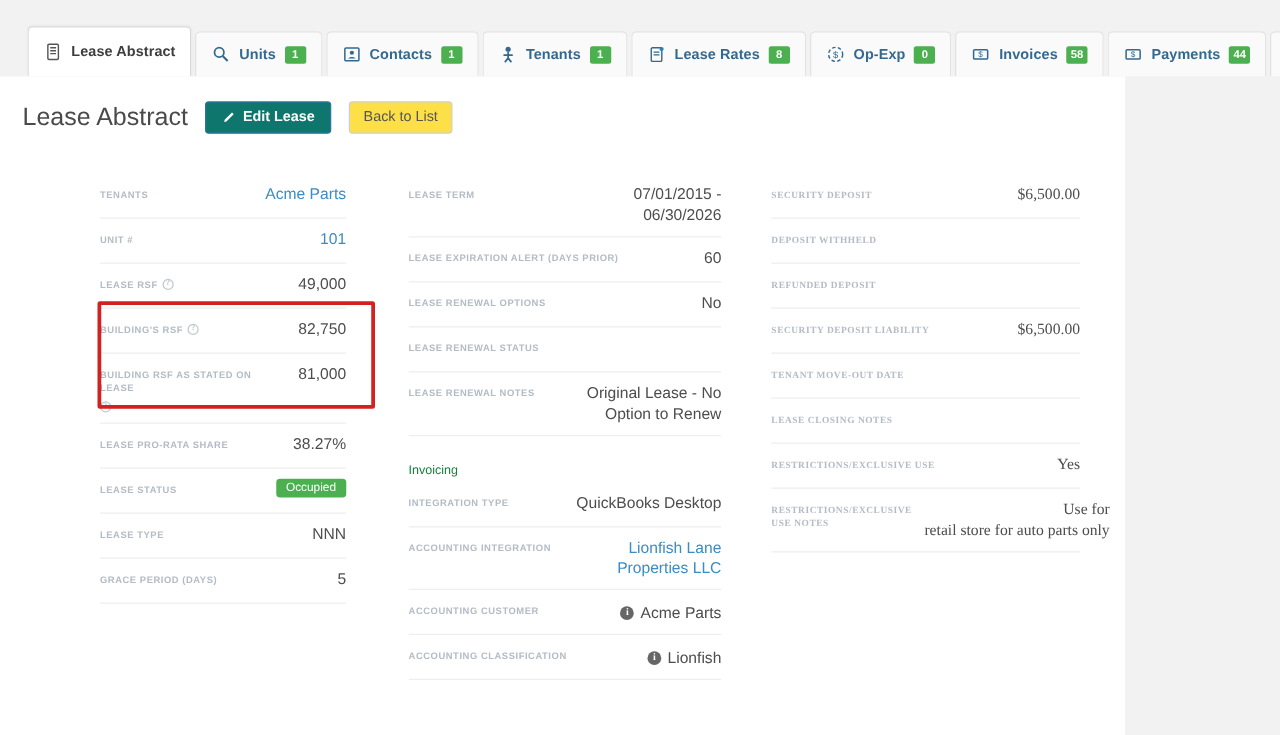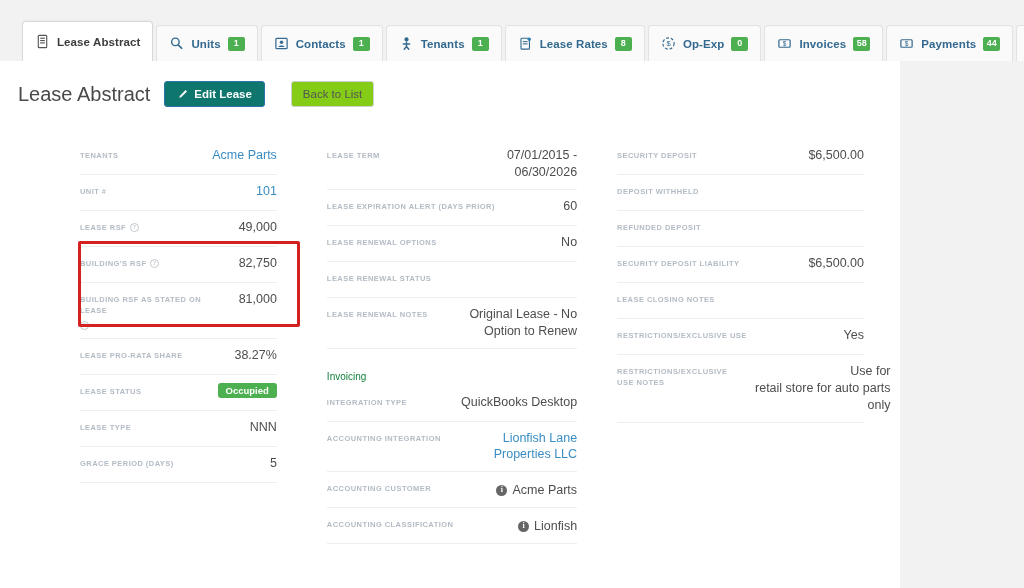--- a/index.html
+++ b/index.html
@@ -62,37 +62,37 @@
   .page-title { font-size: 20px; color: #4a4a4a; font-weight: normal; }
   .btn-primary {
     display: inline-flex; align-items: center; gap: 6px;
     background: #0f766e; color: #fff;
     border: 1px solid #2a74a8; border-radius: 3px;
     font-size: 11.5px; font-weight: bold;
     padding: 6px 12px; cursor: pointer;
   }
   .btn-default {
     display: inline-flex; align-items: flex-end;
-    background: #84cc16; color: #555;
+    background: #fde047; color: #555;
     border: 1px solid #cfcfcf; border-radius: 3px;
     font-size: 11.5px;
-    padding: 6px 11px; cursor: pointer; margin-left: 12px;
+    padding: 6px 11px; cursor: pointer;
   }
   .pencil svg { display:block; width: 11px; height: 11px; }
 
   
   .cols {
     position: absolute; top: 78px; left: 0; right: 0; bottom: 0;
     display: flex;
     padding: 0 18px;
   }
   .col { position: relative; }
   .col-left   { width: 340px; padding-left: 62px; padding-right: 42px; }
   .col-mid    { width: 340px; padding-left: 8px; padding-right: 32px; }
-  .col-right  { width: 322px; padding-left: 8px; padding-right: 18px; }
+  .col-right  { width: 322px; padding-left: 8px; padding-right: 18px; font-family: Liberation Serif, serif; }
 
   .row {
     display: flex; align-items: flex-start; justify-content: space-between;
     gap: 10px;
     min-height: 36px;
     padding: 8px 0 8px 0;
     border-bottom: 1px solid #eeeeee;
   }
   .lbl {
     font-size: 7.5px; font-weight: bold; letter-spacing: .45px;
@@ -111,21 +111,21 @@
   .qmark {
     display: inline-flex; align-items: center; justify-content: center;
     width: 9px; height: 9px; border-radius: 50%;
     border: 1px solid #c2c8ce; color: #c2c8ce;
     font-size: 6.5px; font-weight: bold; line-height: 1;
     font-family: "Liberation Serif", serif;
   }
   .status-pill {
     display: inline-block;
     background: #4caf50; color: #fff;
-    font-size: 9.5px; font-weight: bold;
+    font-size: 9.5px; font-weight: normal;
     padding: 3px 8px; border-radius: 3px;
     line-height: 1;
   }
   .info-ico {
     display: inline-flex; align-items: center; justify-content: center;
     width: 11px; height: 11px; border-radius: 50%;
     background: #666; color: #fff; font-size: 8px; font-weight: bold;
     font-family: "Liberation Serif", serif;
     margin-right: 5px; vertical-align: middle;
   }
@@ -399,20 +399,26 @@
             <div class="val empty"></div>
           </div>
           <div class="row">
             <div class="lbl">
               <span>SECURITY DEPOSIT LIABILITY</span>
             </div>
             <div class="val">$6,500.00</div>
           </div>
           <div class="row">
             <div class="lbl">
+              <span>TENANT MOVE-OUT DATE</span>
+            </div>
+            <div class="val empty"></div>
+          </div>
+          <div class="row">
+            <div class="lbl">
               <span>LEASE CLOSING NOTES</span>
             </div>
             <div class="val empty"></div>
           </div>
           <div class="row">
             <div class="lbl">
               <span>RESTRICTIONS/EXCLUSIVE USE</span>
             </div>
             <div class="val">Yes</div>
           </div>

